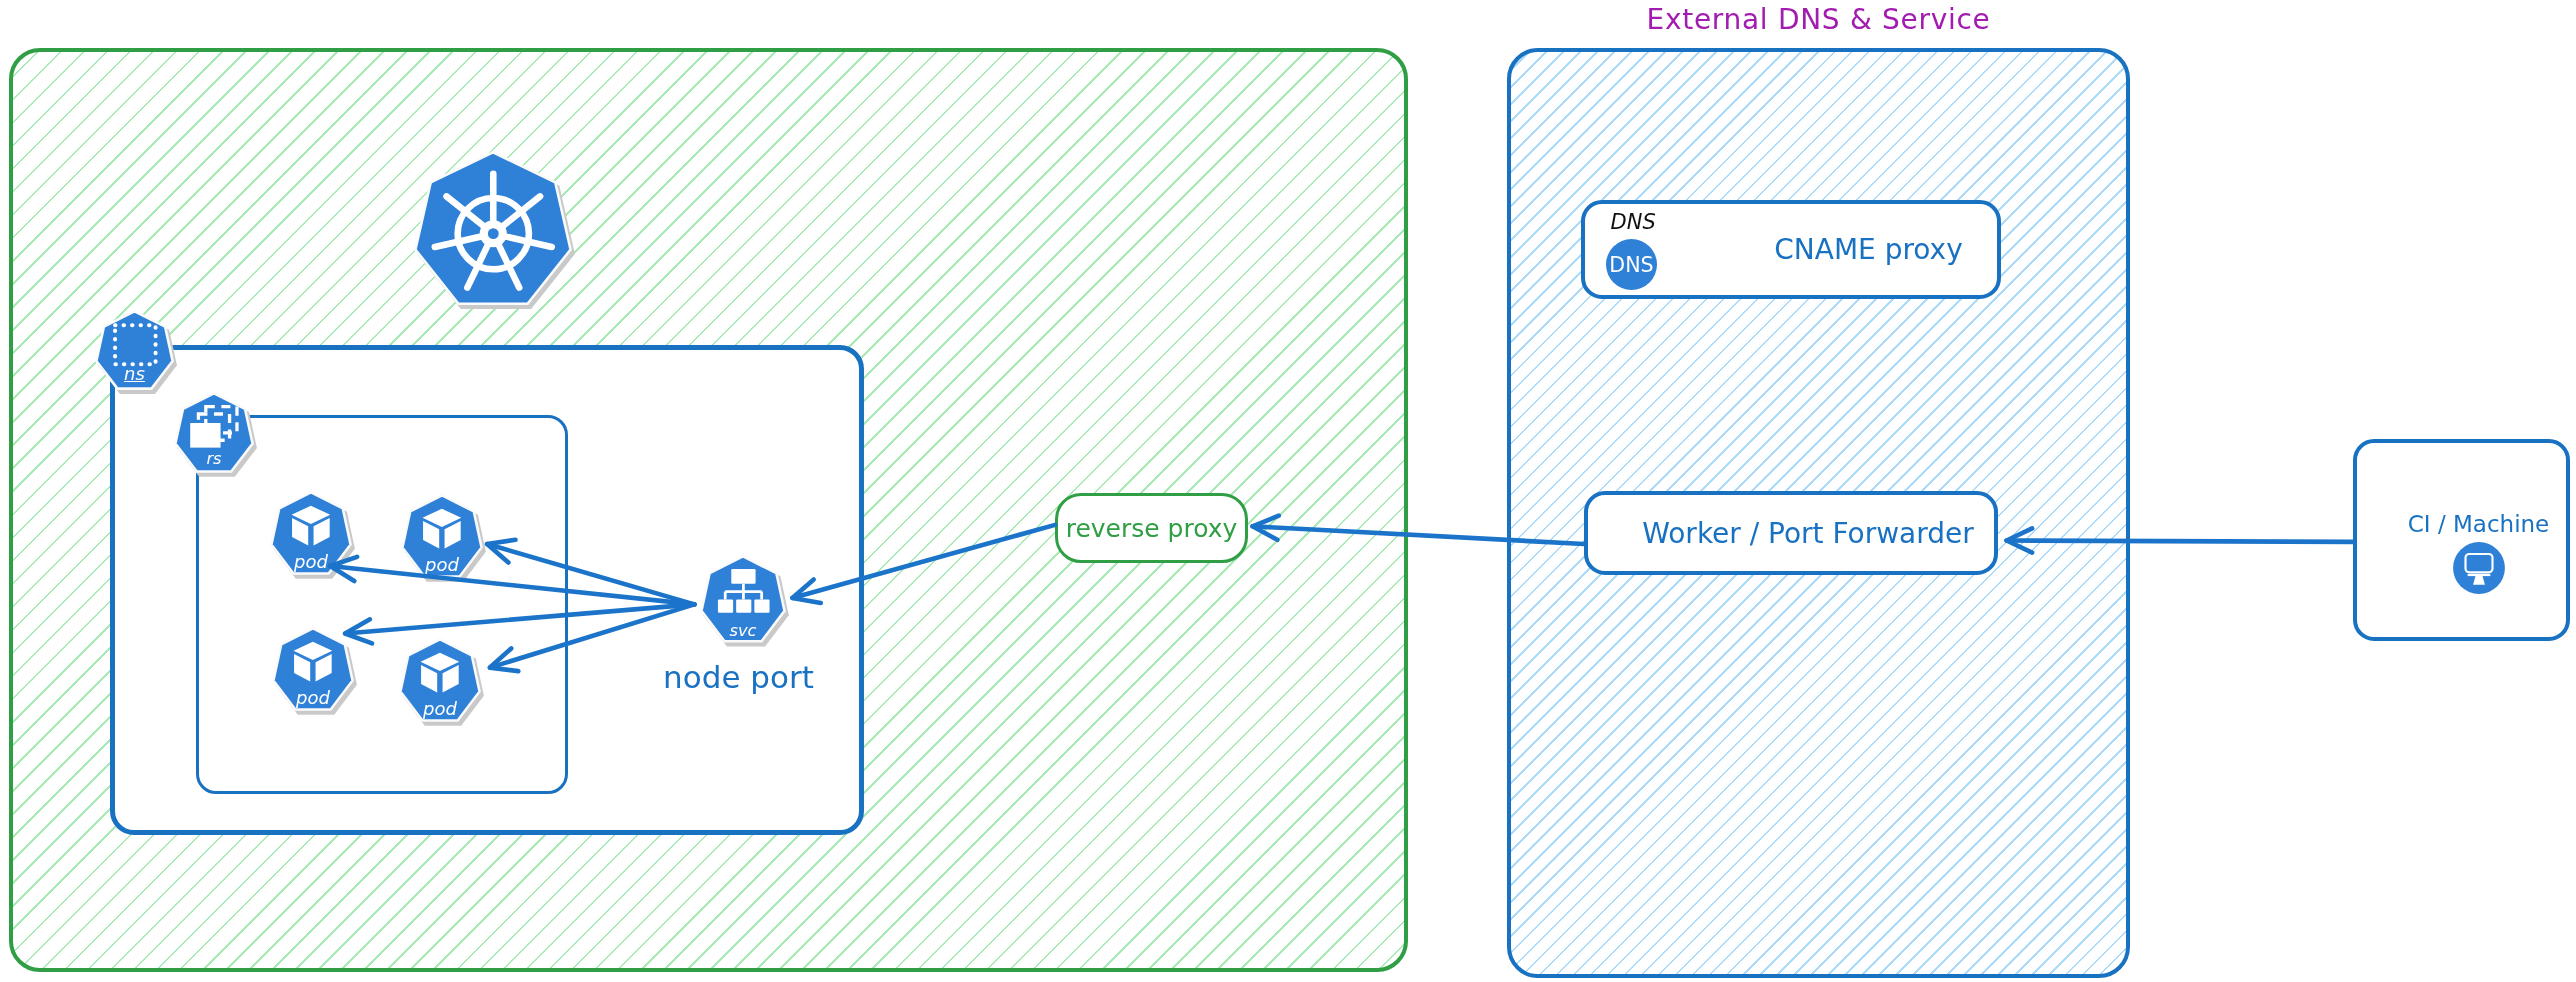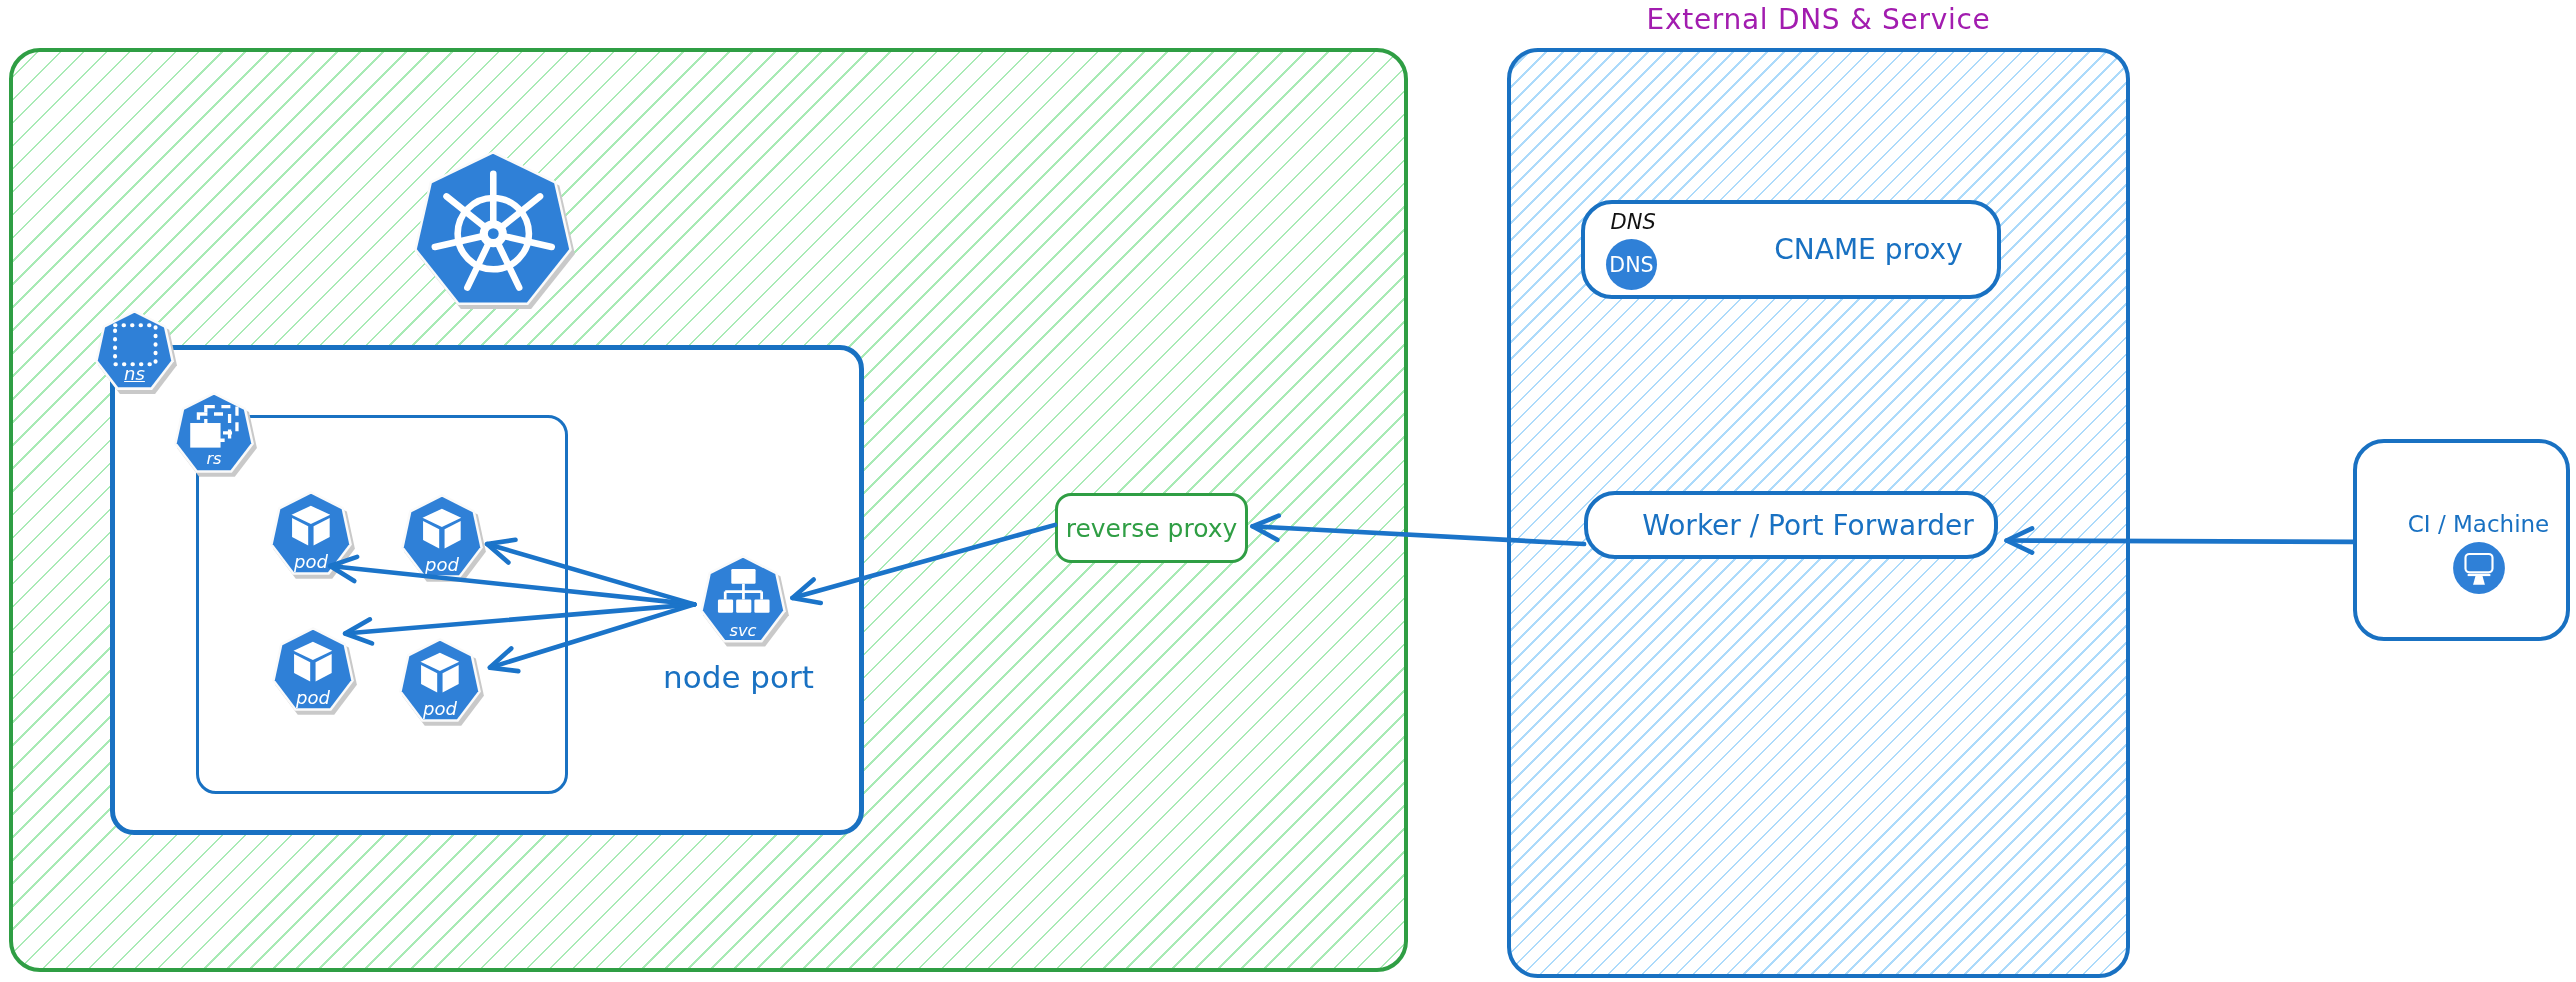--- a/index.html
+++ b/index.html
@@ -26,22 +26,22 @@
 
   
   .white-box{position:absolute;background:#ffffff;box-sizing:border-box;}
   .ns-box{border:5px solid #1971c2;border-radius:24px;z-index:1;}
   .inner-box{border:3.6px solid #1971c2;border-radius:20px;z-index:2;}
 
   .card{
     position:absolute;background:#ffffff;box-sizing:border-box;
     display:flex;align-items:center;justify-content:center;z-index:2;
   }
-  .card.blue{border:4.3px solid #1971c2;border-radius:31px;color:#1971c2;padding-left:34px;}
-  .card.green{border:3.6px solid #2f9e44;border-radius:16px;color:#2f9e44;}
+  .card.blue{border:4.3px solid #1971c2;border-radius:21px;color:#1971c2;padding-left:34px;}
+  .card.green{border:3.6px solid #2f9e44;border-radius:26px;color:#2f9e44;}
 
   
   .hepta{position:absolute;filter:drop-shadow(3.6px 4.3px 0 #c9c9c9);z-index:3;}
   .hepta .hw{position:absolute;inset:0;background:#fafafa;clip-path:var(--hepta);}
   .hepta .hb{position:absolute;inset:2.8px;background:#2f80d7;clip-path:var(--hepta);}
   .hepta svg.glyph{position:absolute;}
   .hepta-label{
     position:absolute;left:0;right:0;text-align:center;color:#ffffff;
     font-style:italic;z-index:1;
   }
@@ -178,21 +178,21 @@
   </div>
 
   <div class="card blue" style="left:1581px;top:200px;width:420px;height:99px;">
     <span class="dns-tag">DNS</span>
     <div class="dns-circle">
       <span>DNS</span>
     </div>
     <span style="margin-left:121px;font-size:28px;">CNAME proxy</span>
   </div>
 
-  <div class="card blue" style="left:1584px;top:491px;width:414px;height:68px;font-size:28px;">
+  <div class="card blue" style="left:1584px;top:491px;width:414px;height:84px;font-size:28px;">
     <span>Worker / Port Forwarder</span>
   </div>
 
   <div class="card blue ci-card" style="left:2353px;top:439px;width:217px;height:202px;">
     <span class="ci-label">CI / Machine</span>
     <svg class="ci-monitor" viewBox="0 0 100 100">
       <circle cx="50" cy="50" r="48" fill="#2f80d7"></circle>
       <rect x="25" y="24" width="50" height="34" rx="7" fill="none" stroke="#ffffff" stroke-width="4"></rect>
       <line x1="29" y1="63" x2="71" y2="63" stroke="#ffffff" stroke-width="4"></line>
       <polygon points="44,63 56,63 61,81 39,81" fill="#ffffff"></polygon>

